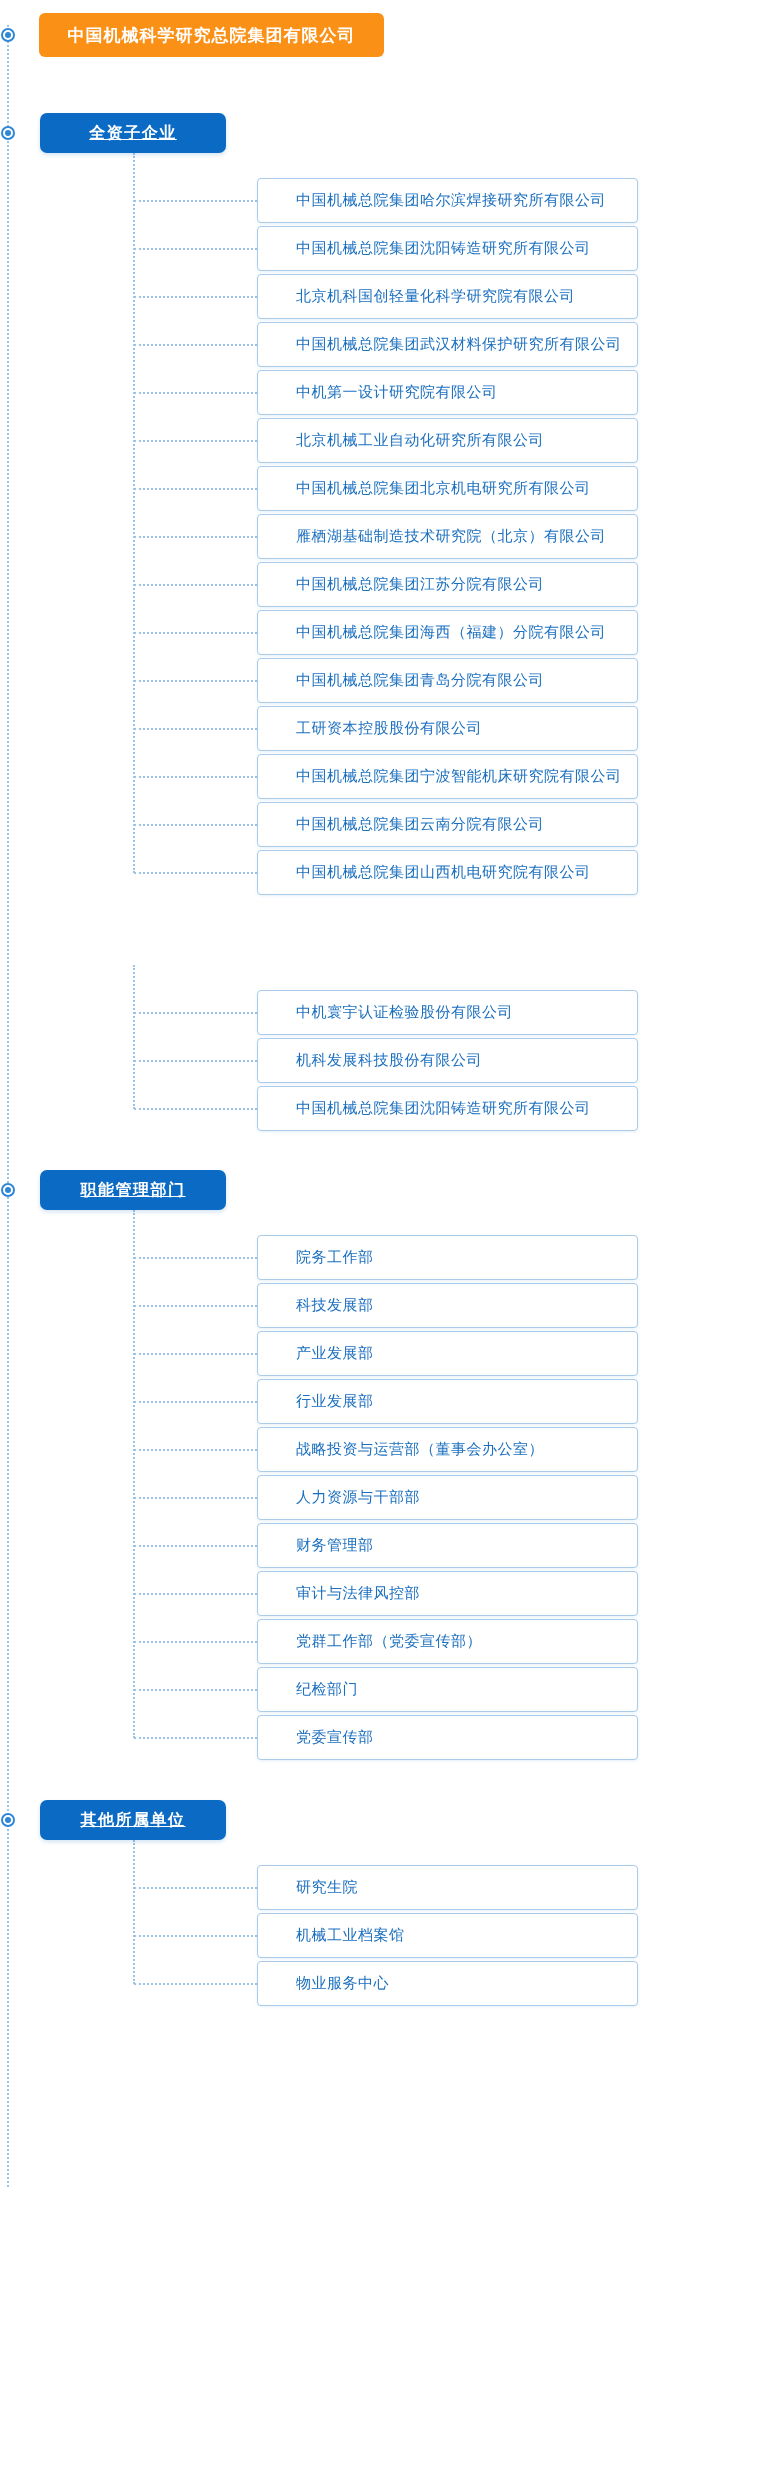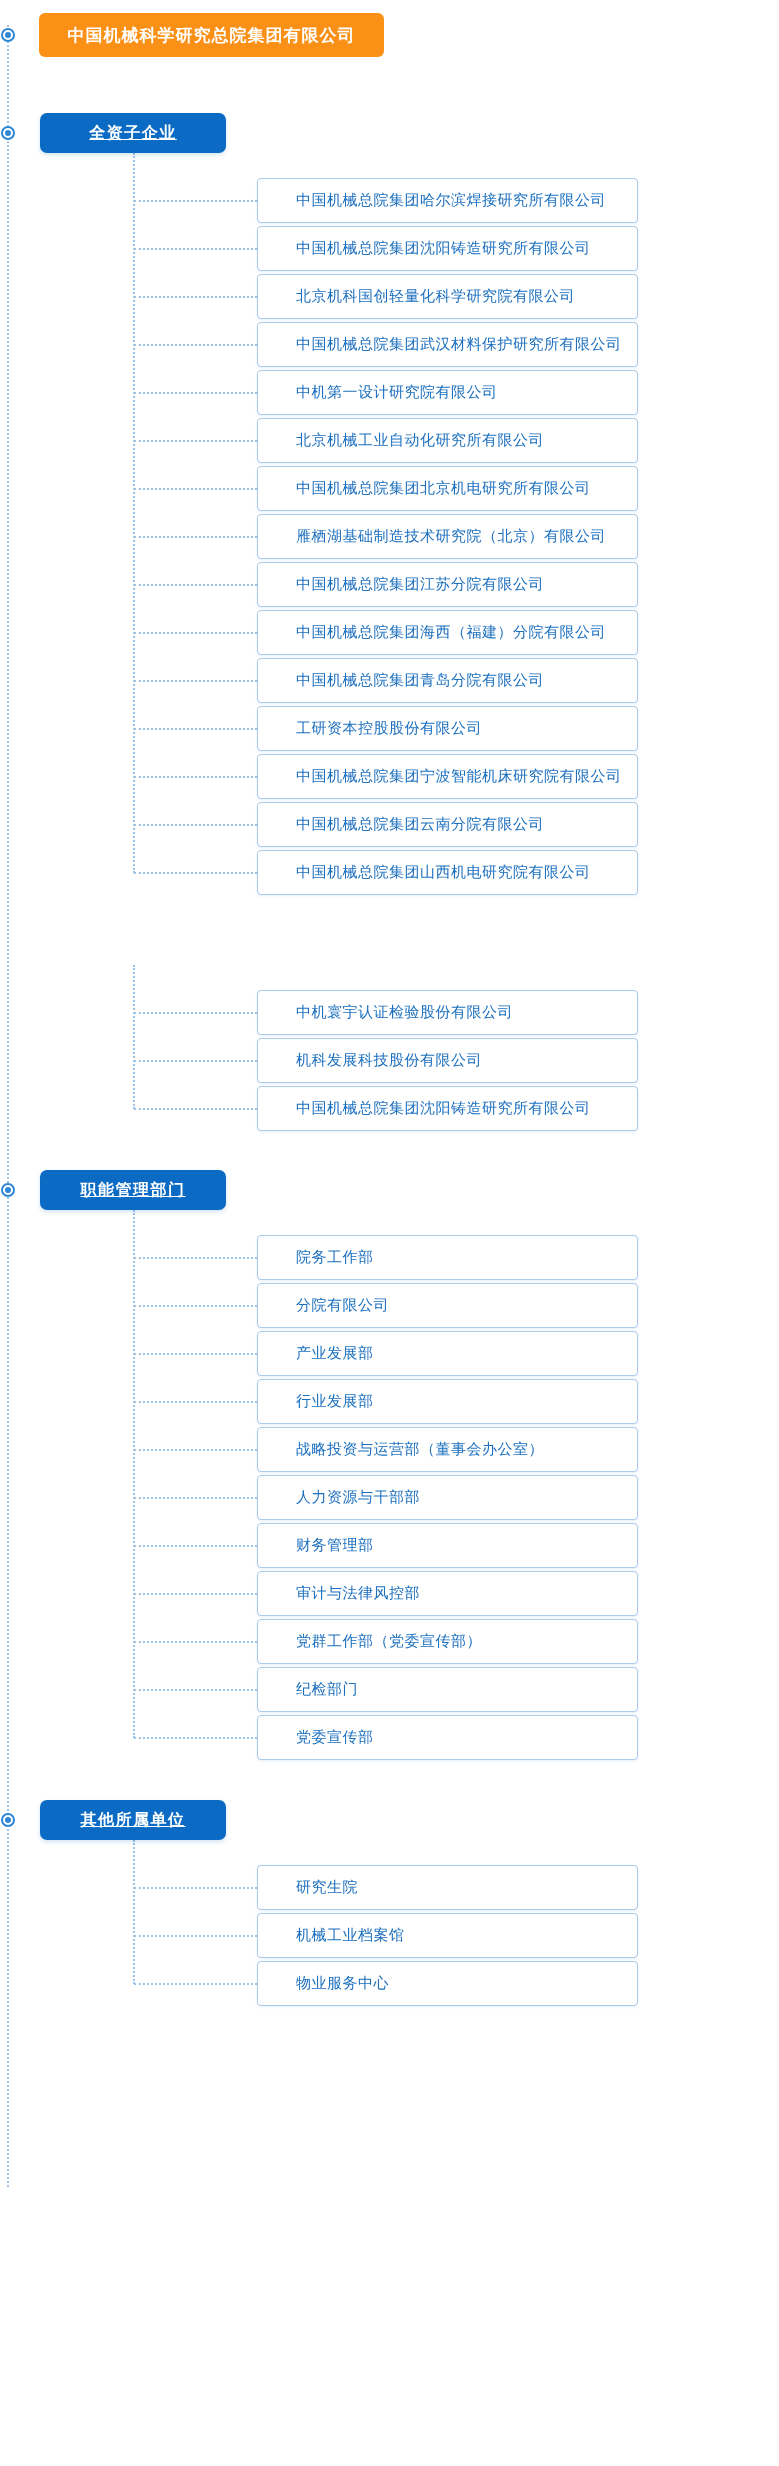--- a/index.html
+++ b/index.html
@@ -270,21 +270,21 @@
         <div class="children">
           <div class="child-row">
             <span class="h-line"></span>
             <div class="child-box">
               <span>院务工作部</span>
             </div>
           </div>
           <div class="child-row">
             <span class="h-line"></span>
             <div class="child-box">
-              <span>分院有限公司</span>
+              <span>科技发展部</span>
             </div>
           </div>
           <div class="child-row">
             <span class="h-line"></span>
             <div class="child-box">
               <span>产业发展部</span>
             </div>
           </div>
           <div class="child-row">
             <span class="h-line"></span>

